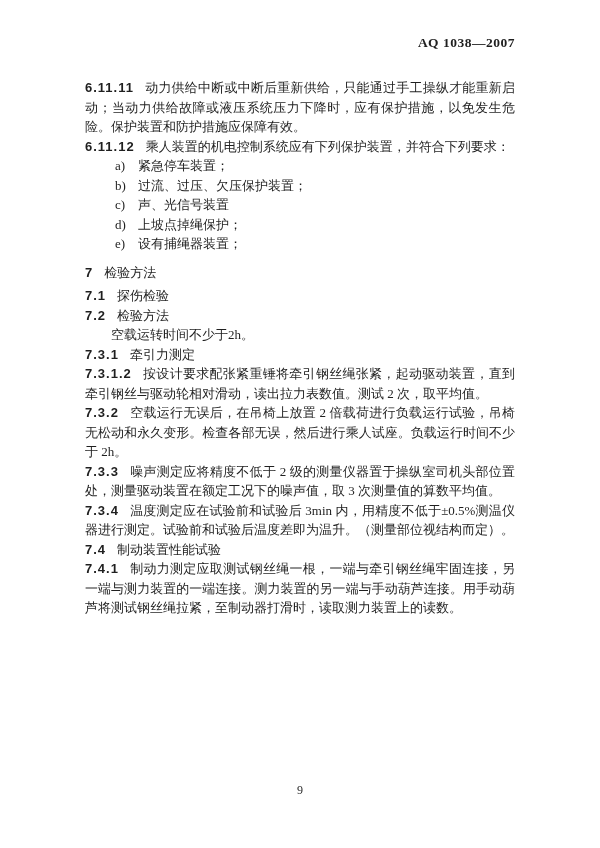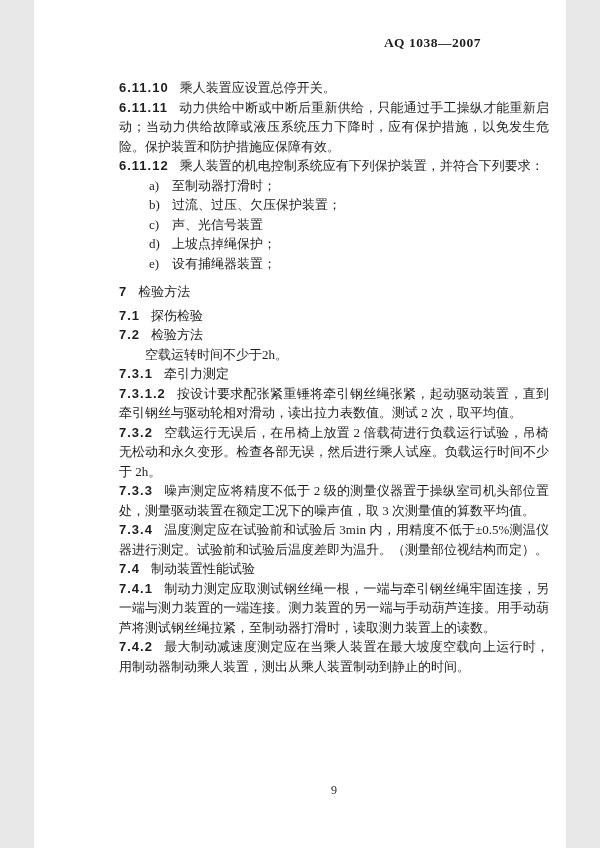--- a/index.html
+++ b/index.html
@@ -2,21 +2,21 @@
 <html><head>
 <meta charset="utf-8">
 <style>
   html, body {
     margin: 0;
     padding: 0;
     background: #e8e8e8;
   }
   .page {
     position: relative;
-    width: 532px;
+    width: 600px;
     height: 848px;
     margin: 0 auto;
     background: #ffffff;
     box-sizing: border-box;
     padding: 34px 85px 0 85px;
     font-family: "Liberation Serif", "DejaVu Serif", serif;
     color: #1f1f1f;
     overflow: hidden;
   }
   .doc-header {
@@ -78,38 +78,36 @@
     color: #2a2a2a;
   }
 </style>
 </head>
 <body>
 
 <div class="page">
   <div class="doc-header">AQ 1038—2007</div>
 
   <div class="doc-body" id="doc-body">
-      <p class="clause"><span class="num">6.11.10</span><span class="txt">乘人装置应设置总停开关。</span></p>
       <p class="clause"><span class="num">6.11.11</span><span class="txt">动力供给中断或中断后重新供给，只能通过手工操纵才能重新启动；当动力供给故障或液压系统压力下降时，应有保护措施，以免发生危险。保护装置和防护措施应保障有效。</span></p>
       <p class="clause"><span class="num">6.11.12</span><span class="txt">乘人装置的机电控制系统应有下列保护装置，并符合下列要求：</span></p>
       <div class="list">
-        <p><span class="label">a)</span><span>至制动器打滑时；</span></p>
+        <p><span class="label">a)</span><span>紧急停车装置；</span></p>
         <p><span class="label">b)</span><span>过流、过压、欠压保护装置；</span></p>
         <p><span class="label">c)</span><span>声、光信号装置</span></p>
         <p><span class="label">d)</span><span>上坡点掉绳保护；</span></p>
         <p><span class="label">e)</span><span>设有捕绳器装置；</span></p>
       </div>
       <p class="heading1"><span class="num">7</span><span class="txt">检验方法</span></p>
       <p class="heading2"><span class="num">7.1</span><span class="txt">探伤检验</span></p>
       <p class="heading2"><span class="num">7.2</span><span class="txt">检验方法</span></p>
       <p class="para-indent"><span class="txt">空载运转时间不少于2h。</span></p>
       <p class="clause"><span class="num">7.3.1</span><span class="txt">牵引力测定</span></p>
       <p class="clause"><span class="num">7.3.1.2</span><span class="txt">按设计要求配张紧重锤将牵引钢丝绳张紧，起动驱动装置，直到牵引钢丝与驱动轮相对滑动，读出拉力表数值。测试 2 次，取平均值。</span></p>
       <p class="clause"><span class="num">7.3.2</span><span class="txt">空载运行无误后，在吊椅上放置 2 倍载荷进行负载运行试验，吊椅无松动和永久变形。检查各部无误，然后进行乘人试座。负载运行时间不少于 2h。</span></p>
       <p class="clause"><span class="num">7.3.3</span><span class="txt">噪声测定应将精度不低于 2 级的测量仪器置于操纵室司机头部位置处，测量驱动装置在额定工况下的噪声值，取 3 次测量值的算数平均值。</span></p>
       <p class="clause"><span class="num">7.3.4</span><span class="txt">温度测定应在试验前和试验后 3min 内，用精度不低于±0.5%测温仪器进行测定。试验前和试验后温度差即为温升。（测量部位视结构而定）。</span></p>
       <p class="heading2"><span class="num">7.4</span><span class="txt">制动装置性能试验</span></p>
       <p class="clause"><span class="num">7.4.1</span><span class="txt">制动力测定应取测试钢丝绳一根，一端与牵引钢丝绳牢固连接，另一端与测力装置的一端连接。测力装置的另一端与手动葫芦连接。用手动葫芦将测试钢丝绳拉紧，至制动器打滑时，读取测力装置上的读数。</span></p>
-      <p class="clause"><span class="num">7.4.2</span><span class="txt">最大制动减速度测定应在当乘人装置在最大坡度空载向上运行时，用制动器制动乘人装置，测出从乘人装置制动到静止的时间。</span></p>
     </div>
 
   <div class="doc-footer">9</div>
 </div>
 
 </body></html>

